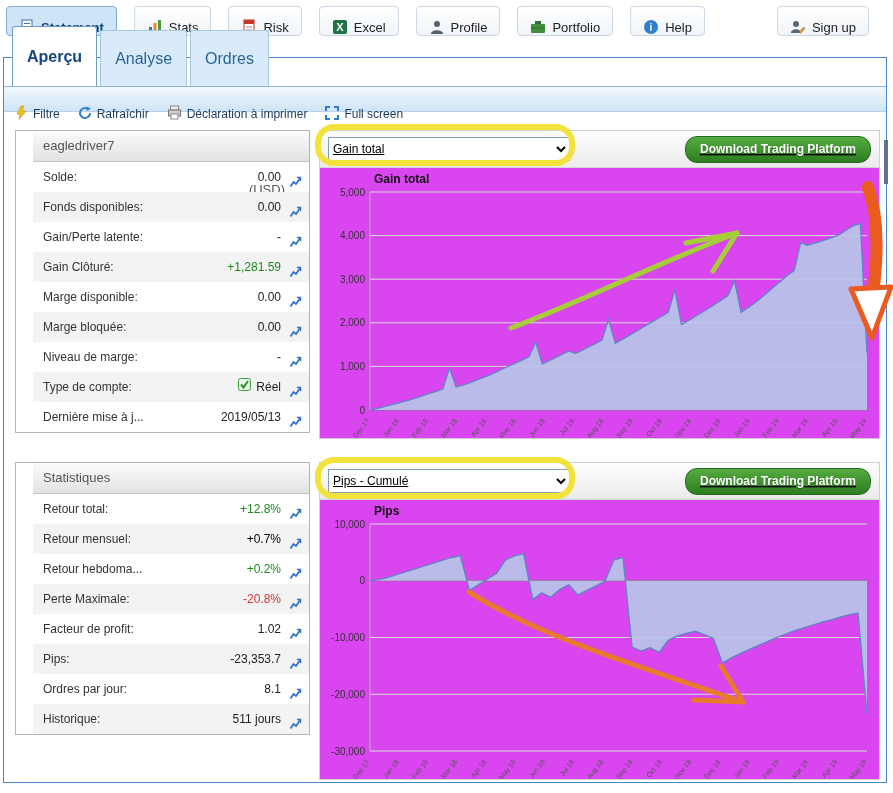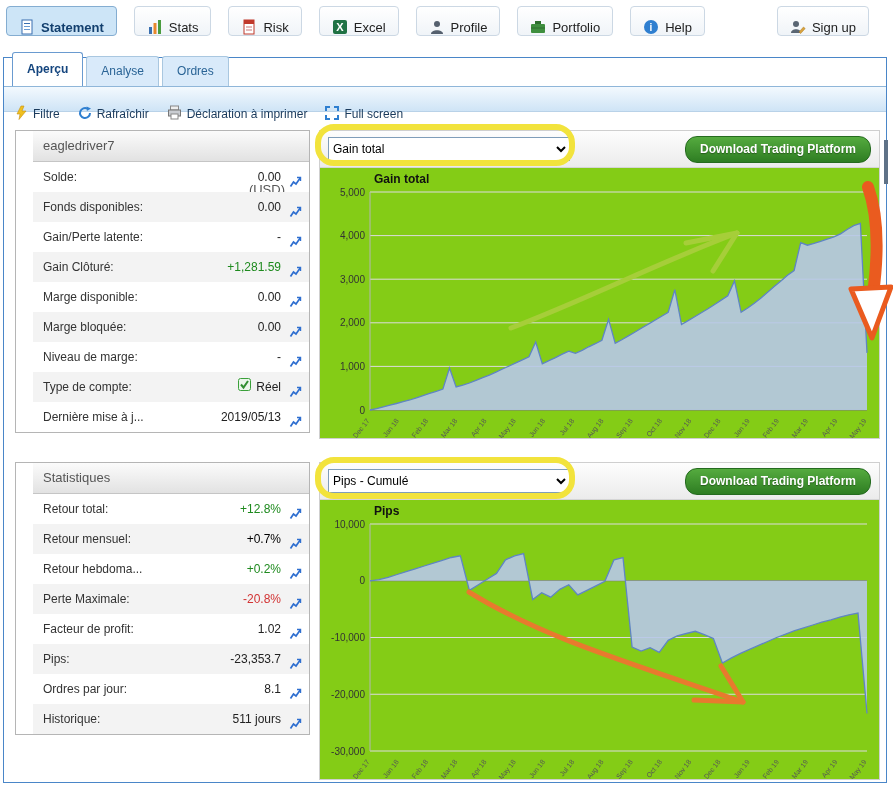--- a/index.html
+++ b/index.html
@@ -11,41 +11,41 @@
   .tb {display:inline-flex; align-items:flex-end; gap:6px; height:30px; padding:0 12px;
        background:linear-gradient(#ffffff,#f0f4f8); border:1px solid #ccd8e4; border-radius:4px;
        font-family:inherit; font-size:13px; color:#222; cursor:pointer; white-space:nowrap;}
   .tb.active {background:#cde5f7; border-color:#84add1; color:#123f6e; font-weight:bold;}
   .tb.signup {margin-left:auto; margin-right:18px;}
   .tb svg {display:block;}
 
   
   .main-box {position:absolute; top:57px; left:3px; width:884px; height:726px; border:1px solid #4a86c8; background:#fff; box-sizing:border-box;}
   .tabs {position:absolute; top:0; left:0; right:0; height:28px; background:#fff; padding-left:8px; display:flex; gap:3px; align-items:flex-end;}
-  .tab {height:23px; line-height:23px; padding:3px 14px; font-size:12px; background:#d9eafa;
+  .tab {height:23px; line-height:23px; padding:16px 14px; font-size:16px; background:#d9eafa;
         border:1px solid #a9c7e0; border-bottom:none; border-radius:3px 3px 0 0; color:#2a6496; cursor:pointer;}
   .tab.active {background:#fff; font-weight:bold; color:#14457e; border-color:#6a9bd0; height:27px; line-height:27px; position:relative; z-index:2;}
   .subbar {position:absolute; top:28px; left:0; right:0; height:26px;
            background:linear-gradient(#f3f9fe,#cfe4f6); border-top:1px solid #8fb6d9; border-bottom:1px solid #b9d2e8;
            display:flex; align-items:center; gap:18px; padding-left:10px; font-size:12px; color:#1a3a5c; box-sizing:border-box;}
   .subitem {display:inline-flex; align-items:center; gap:5px; cursor:pointer;margin-top:30px;}
   .content {position:absolute; top:55px; left:0; right:0; bottom:0;}
 
   
   .panel {position:absolute; width:276px; border:1px solid #b5b5b5; background:#fff; font-size:12px;padding-left:17px;}
   .panel-h {height:30px; line-height:30px; background:linear-gradient(#fbfbfb,#e2e2e2); border-bottom:1px solid #c5c5c5;
             color:#555; padding:0 10px; display:flex; justify-content:space-between; font-size:13px;}
   .rows .row {position:relative; height:30px; line-height:30px; padding-left:10px; color:#333; box-sizing:border-box;}
   .rows .row:nth-child(even) {background:#f3f3f3;}
   .val {position:absolute; right:28px; top:0; color:#222;}
   .val.withcheck {display:flex; align-items:center; gap:5px; height:30px;}
   .rowic {position:absolute; right:7px; top:8px; width:13px; height:13px; cursor:pointer;}
 
   
-  .chart-panel {position:absolute; left:315px; width:561px; border:1px solid #cfcfcf; background:#84cc16; box-sizing:border-box;}
+  .chart-panel {position:absolute; left:315px; width:561px; border:1px solid #cfcfcf; background:#d946ef; box-sizing:border-box;text-decoration:underline;}
   .cp-h {height:36px; background:linear-gradient(#fdfdfd,#ebebeb); border-bottom:1px solid #d5d5d5;
          display:flex; align-items:center; justify-content:space-between; padding:0 8px;}
   .cp-h select {width:242px; height:24px; font-size:12px; font-family:inherit; border:1px solid #7f9db9; background:#fff;}
   .dl-btn {height:27px; padding:0 14px; background:linear-gradient(#55ab3f,#2e7d22); color:#fff; font-weight:bold;
            font-size:12px; border:1px solid #256b1f; border-radius:12px; cursor:pointer; font-family:inherit;
            text-shadow:0 1px 1px rgba(0,0,0,.35);}
   .chart-svg {display:block;}
 
   
   .overlay {position:absolute; left:0; top:0; pointer-events:none; z-index:40;}

